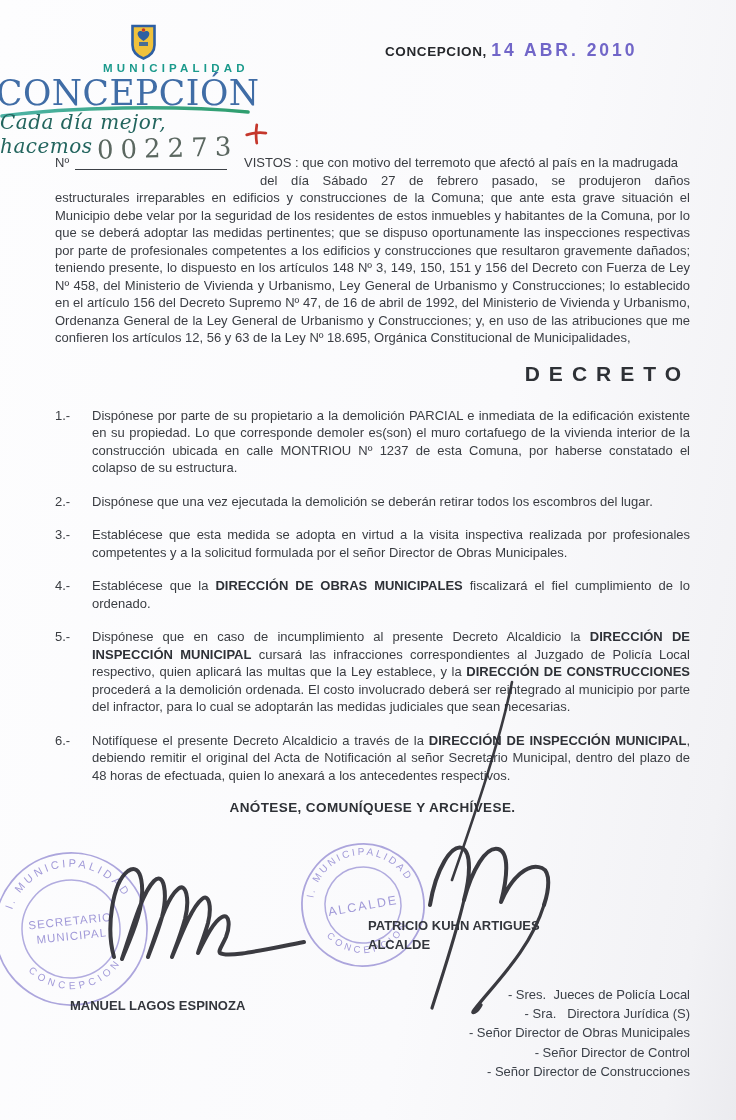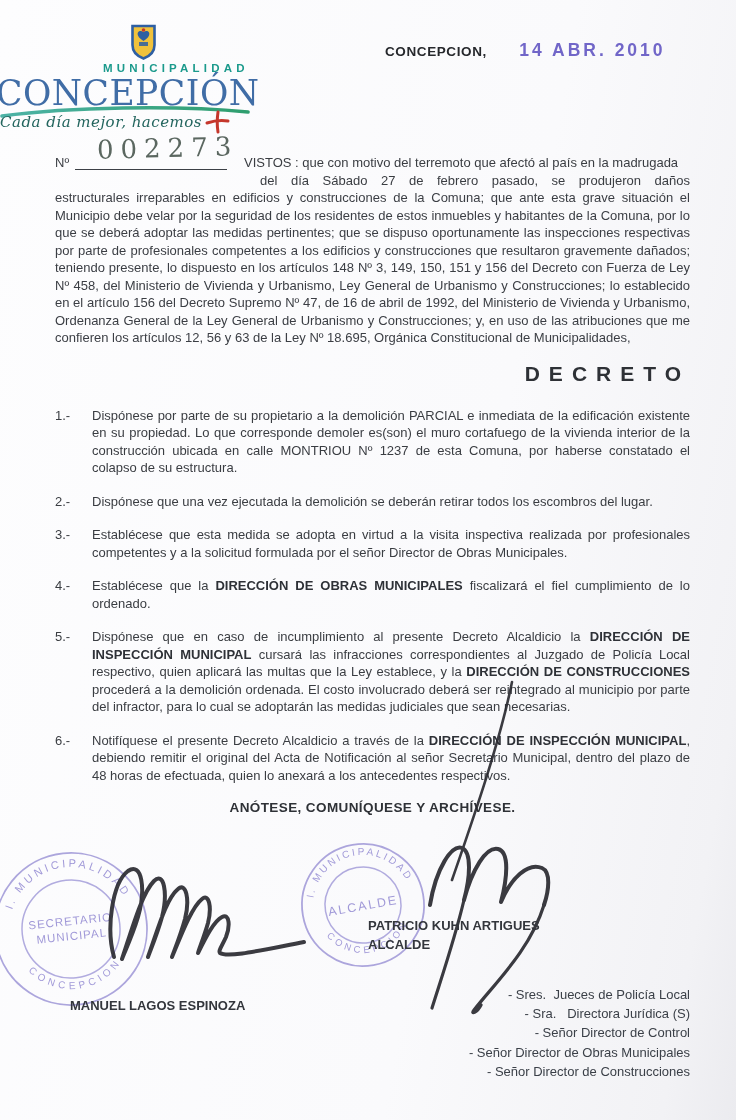--- a/index.html
+++ b/index.html
@@ -14,25 +14,25 @@
   .body-text { font-size:13px; line-height:17.5px; text-align:justify; color:#3b3e44; }
 
   
   .header { position:relative; height:150px; }
   .logo { position:absolute; left:0; top:24px; width:268px; }
   .crest { display:block; margin-left:130px; }
   .logo-org { margin-left:70px; font-size:11.5px; font-weight:bold; letter-spacing:4.2px; color:#1b9a8c; margin-top:1px;padding-left:33px; }
   .logo-city { margin-left:-4px; font-family:"DejaVu Serif", serif; font-size:36px; line-height:38px; color:#31619f; letter-spacing:0.5px; transform:scaleX(.96); transform-origin:left; opacity:.92; }
   .swoosh { display:block; margin-top:-7px; }
   .tagline-row { display:flex; align-items:center; margin-top:-9px; }
-  .tagline { font-family:"DejaVu Serif", serif; font-style:italic; font-size:15px; color:#23655e; letter-spacing:0.5px; }
+  .tagline { font-family:"DejaVu Serif", serif; font-style:italic; font-size:20px; color:#23655e; letter-spacing:0.5px; }
   .plus-icon { margin-left:2px; }
   .dateline { position:absolute; left:385px; top:40px; white-space:nowrap; }
   .place { font-size:13.5px; font-weight:bold; letter-spacing:0.6px; color:#26282c; }
-  .date-stamp { margin-left:28px; font-size:17.5px; font-weight:bold; color:#7166c8; letter-spacing:3px; }
+  .date-stamp { font-size:17.5px; font-weight:bold; color:#7166c8; letter-spacing:3px; }
 
   
   .numline { position:relative; display:flex; align-items:baseline; margin-top:4px;text-align:center; }
   .num-label { font-size:13px; color:#3b3e44; }
   .num-underline { width:152px; border-bottom:1.7px solid #3c4046; align-self:flex-end; margin:0 5px 2px 6px; }
   .num-stamp { position:absolute; left:42px; top:-21px; font-family:"DejaVu Serif", serif; font-size:26px; letter-spacing:7px; color:#45534b; opacity:.88; transform:rotate(-1.5deg); }
   .vistos-l1 { flex:1; font-size:13px; line-height:17.5px; }
   .vistos-l2 { margin-left:205px; font-size:13px; line-height:17.5px; text-align:justify; text-align-last:justify; }
 
   
@@ -135,22 +135,22 @@
       </div>
 
     <p class="closing">ANÓTESE, COMUNÍQUESE Y ARCHÍVESE.</p>
 
     <div class="sig-area"></div>
 
     <div class="distribution">
       <div>
           <div class="dist-item">- Sres.  Jueces de Policía Local</div>
           <div class="dist-item">- Sra.   Directora Jurídica (S)</div>
+          <div class="dist-item">- Señor Director de Obras Municipales</div>
           <div class="dist-item">- Señor Director de Control</div>
-          <div class="dist-item">- Señor Director de Obras Municipales</div>
           <div class="dist-item">- Señor Director de Construcciones</div>
         </div>
     </div>
   </div>
 
   <svg class="abs stamp" style="left:-12px; top:846px; transform:rotate(-6deg);" width="166" height="166" viewBox="0 0 166 166">
     <g stroke="#8379cc" fill="none">
       <circle cx="83" cy="83" r="76" stroke-width="1.8" opacity=".8"></circle>
       <circle cx="83" cy="83" r="49" stroke-width="1.5" opacity=".75"></circle>
     </g>

